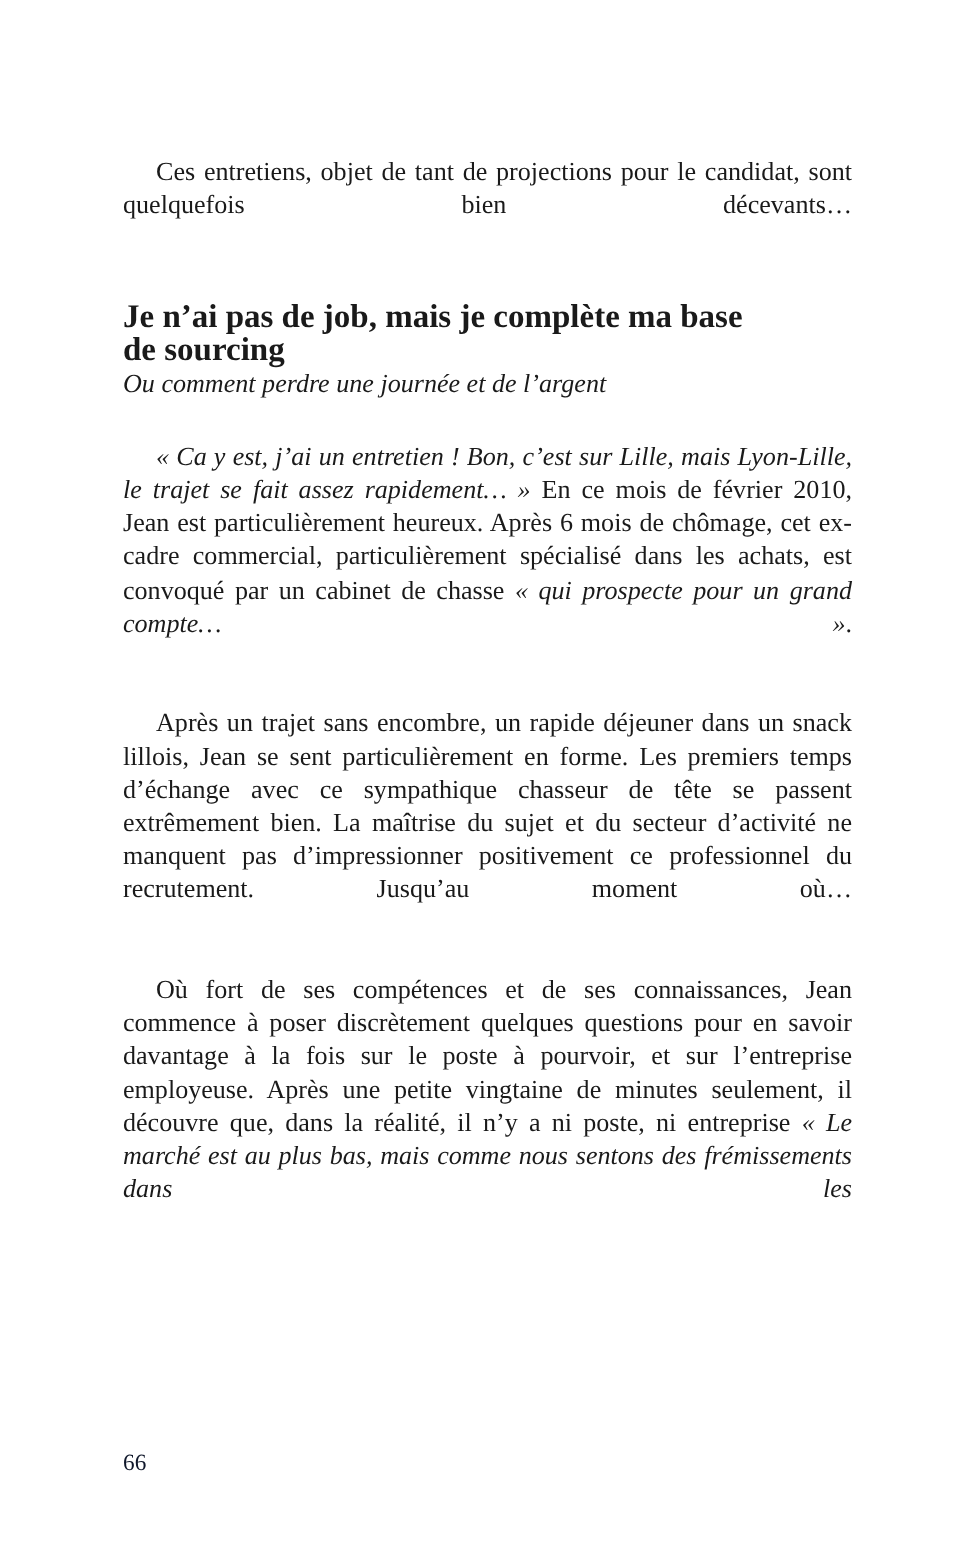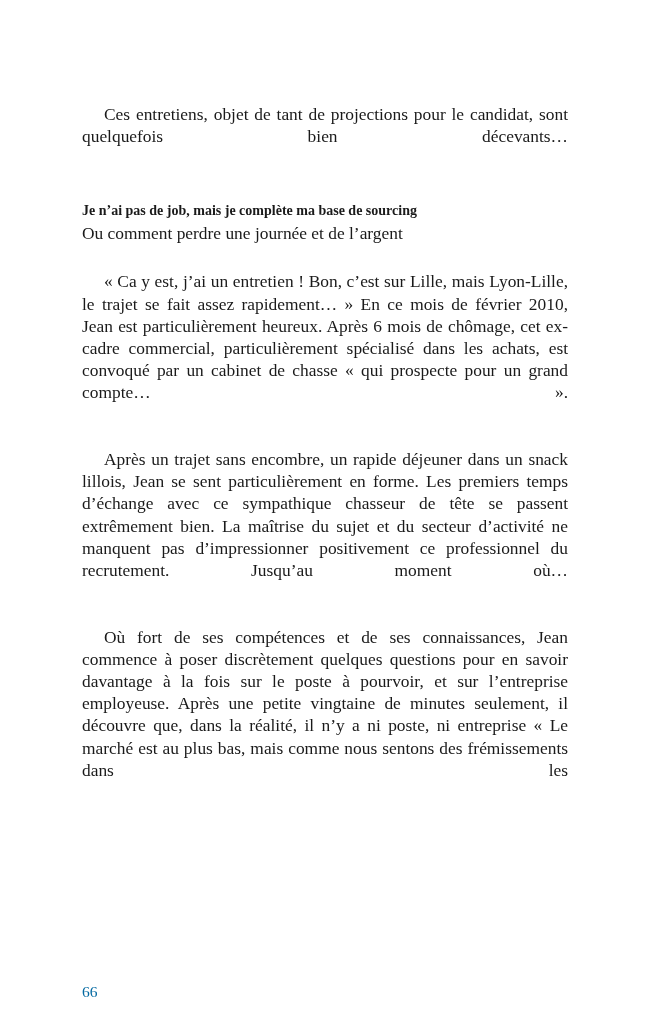--- a/index.html
+++ b/index.html
@@ -53,49 +53,50 @@
 
   .gap-before {
     margin-top: 22.2px;
   }
 
   
   .heading-block {
     margin-top: 30px;
   }
   .heading {
-    font-size: 14px;
+    font-size: 22px;
     line-height: 22.4px;
     font-weight: bold;
     text-align: left;
     margin: 0;
     width: 430px;
   }
   .subheading {
     font-size: 17.4px;
     line-height: 22.4px;
+    font-style: italic;
     text-align: left;
     margin: 0;
   }
   .after-heading {
     margin-top: 26px;
   }
 
   em, .it {
+    font-style: italic;
   }
 
   
   .folio {
     position: absolute;
     left: 82px;
     top: 967px;
     font-size: 15.5px;
     line-height: 18px;
-    color: #0369a1;
-    margin-top: 16px;
+    color: #0f172a;
   }
 </style>
 </head>
 <body>
 
 <div class="page">
 
   <div class="text-column">
 
     <p class="para">Ces entretiens, objet de tant de projections pour le candidat, sont quelquefois bien décevants…</p>

